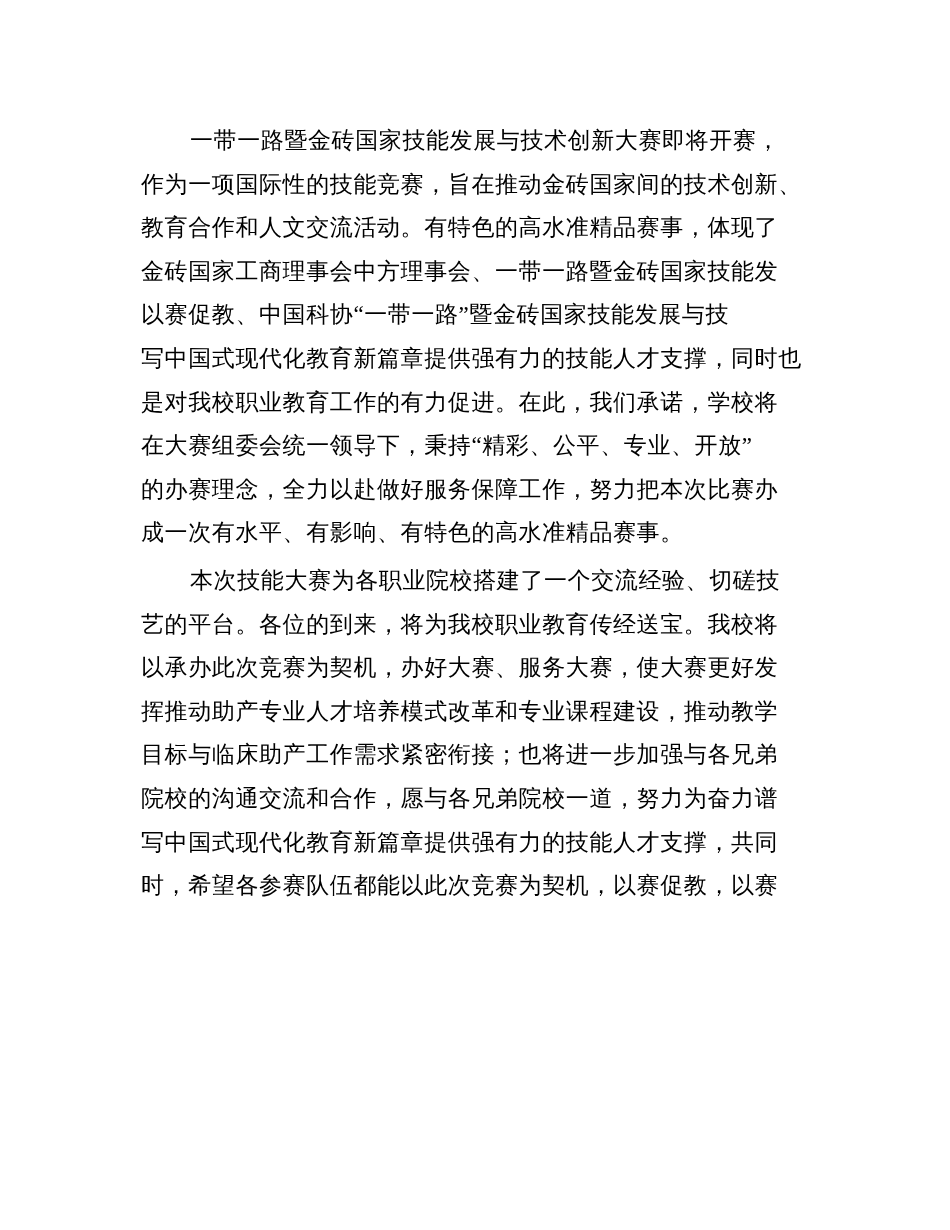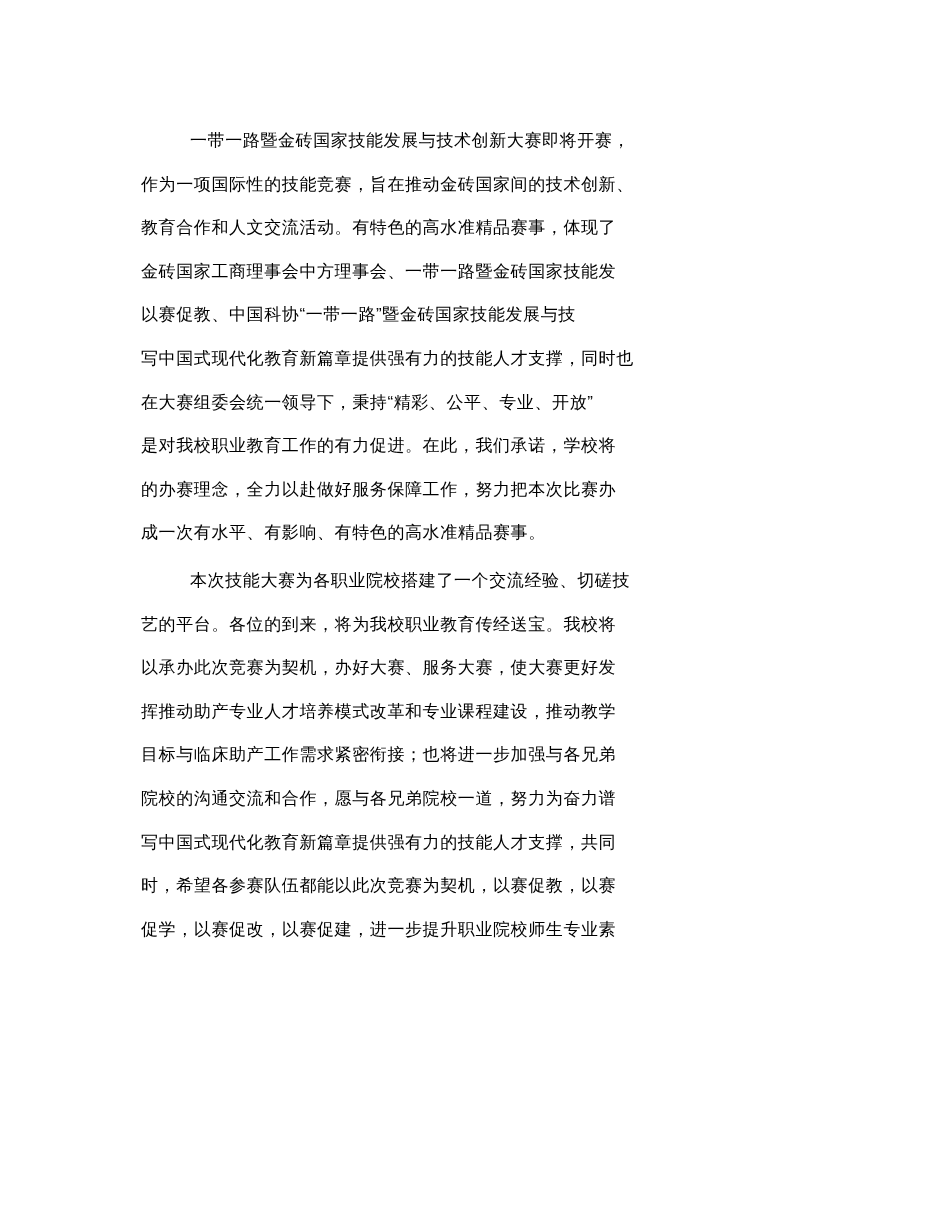--- a/index.html
+++ b/index.html
@@ -12,22 +12,22 @@
       height: 1230px;
       position: relative;
       overflow: hidden;
     }
     .page {
       position: absolute;
       left: 141px;
       top: 119px;
       width: 672px;
       color: #000000;
-      font-family: Liberation Sans, sans-serif;
-      font-size: 17px;
+      font-family: Liberation Serif, serif;
+      font-size: 23px;
       line-height: 43.6px;
     }
     .para {
       margin: 0;
       padding: 0;
     }
     .line {
       display: block;
       white-space: nowrap;
       letter-spacing: 0.6px;
@@ -43,29 +43,28 @@
 <body>
 
 <div class="page">
   <div class="para">
     <span class="line indent">一带一路暨金砖国家技能发展与技术创新大赛即将开赛，</span>
     <span class="line">作为一项国际性的技能竞赛，旨在推动金砖国家间的技术创新、</span>
     <span class="line">教育合作和人文交流活动。有特色的高水准精品赛事，体现了</span>
     <span class="line">金砖国家工商理事会中方理事会、一带一路暨金砖国家技能发</span>
     <span class="line">以赛促教、中国科协“一带一路”暨金砖国家技能发展与技</span>
     <span class="line">写中国式现代化教育新篇章提供强有力的技能人才支撑，同时也</span>
+    <span class="line">是对我校职业教育工作的有力促进。在此，我们承诺，学校将</span>
     <span class="line">在大赛组委会统一领导下，秉持“精彩、公平、专业、开放”</span>
-    <span class="line">是对我校职业教育工作的有力促进。在此，我们承诺，学校将</span>
     <span class="line">的办赛理念，全力以赴做好服务保障工作，努力把本次比赛办</span>
     <span class="line">成一次有水平、有影响、有特色的高水准精品赛事。</span>
   </div>
   <div class="para">
     <span class="line indent">本次技能大赛为各职业院校搭建了一个交流经验、切磋技</span>
     <span class="line">艺的平台。各位的到来，将为我校职业教育传经送宝。我校将</span>
     <span class="line">以承办此次竞赛为契机，办好大赛、服务大赛，使大赛更好发</span>
     <span class="line">挥推动助产专业人才培养模式改革和专业课程建设，推动教学</span>
     <span class="line">目标与临床助产工作需求紧密衔接；也将进一步加强与各兄弟</span>
     <span class="line">院校的沟通交流和合作，愿与各兄弟院校一道，努力为奋力谱</span>
     <span class="line">写中国式现代化教育新篇章提供强有力的技能人才支撑，共同</span>
     <span class="line">时，希望各参赛队伍都能以此次竞赛为契机，以赛促教，以赛</span>
-    <span class="line">促学，以赛促改，以赛促建，进一步提升职业院校师生专业素</span>
   </div>
 </div>
 
 </body></html>

